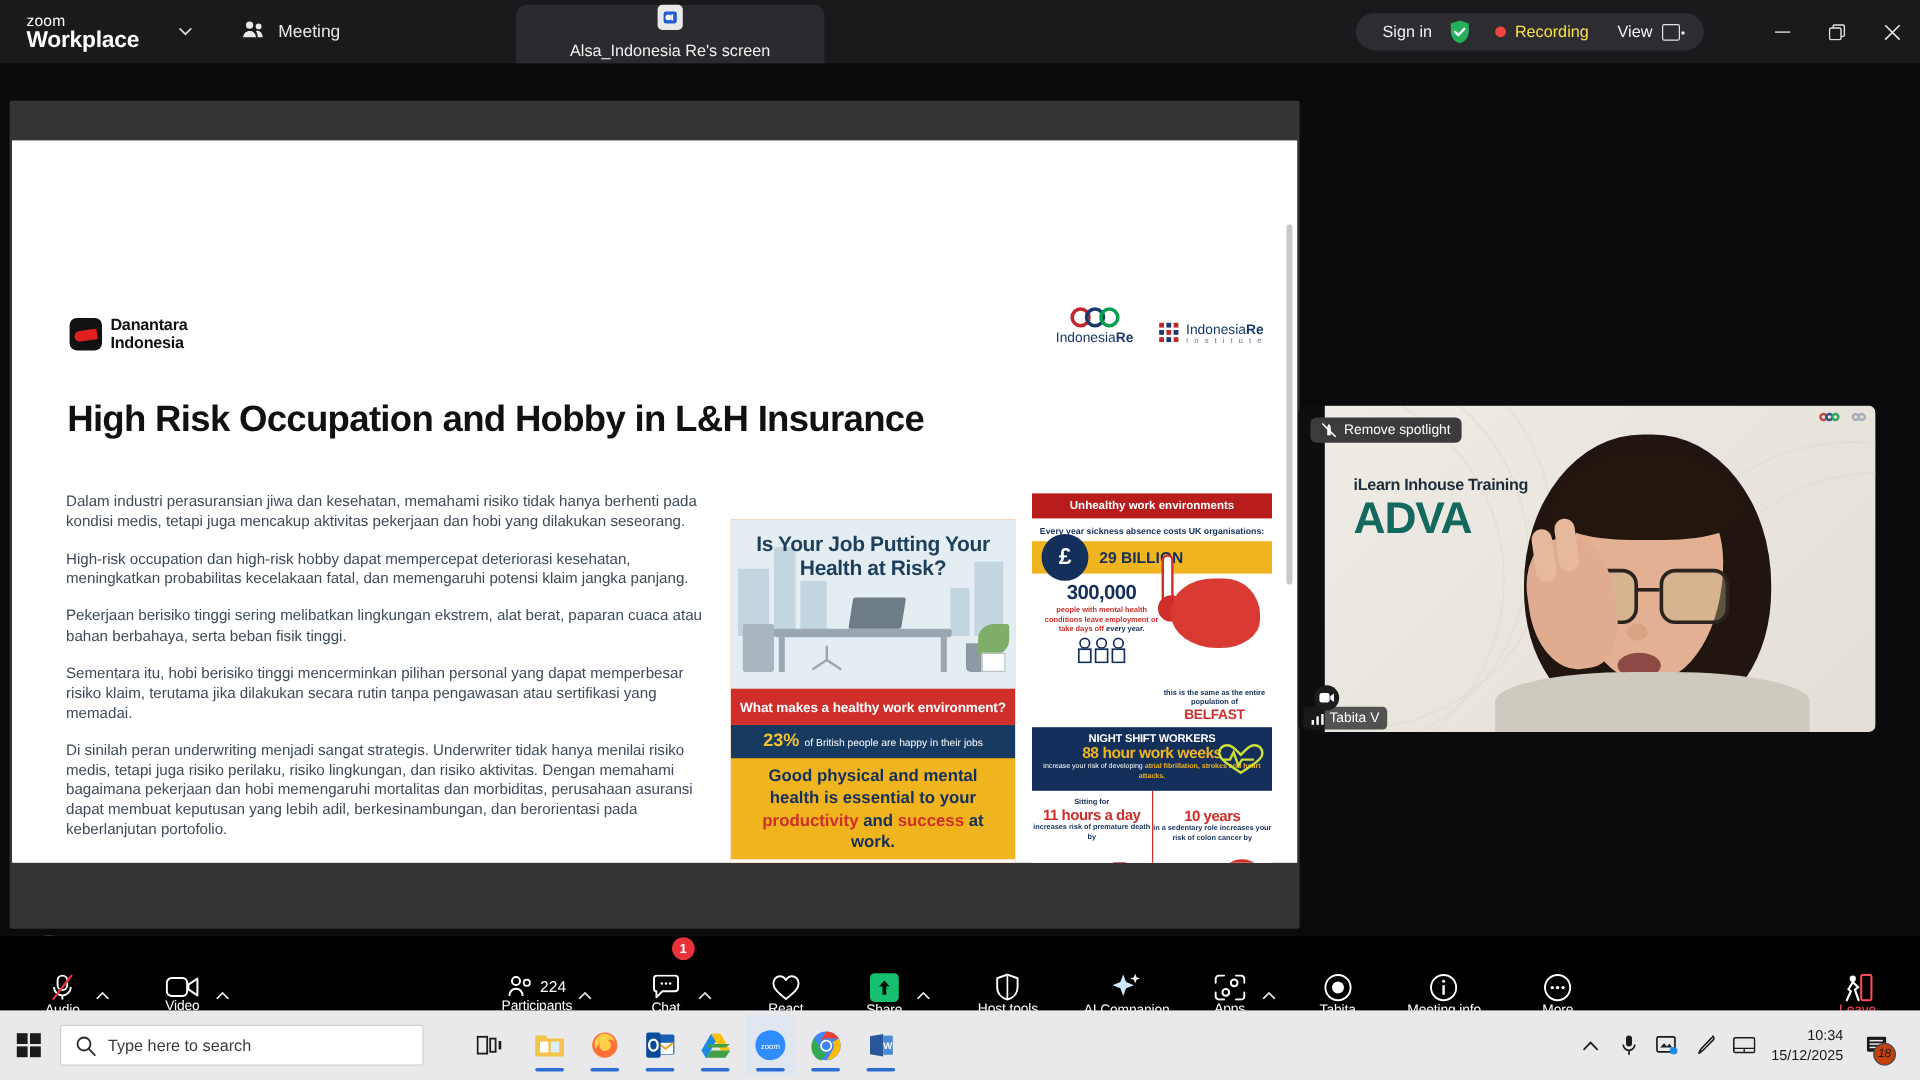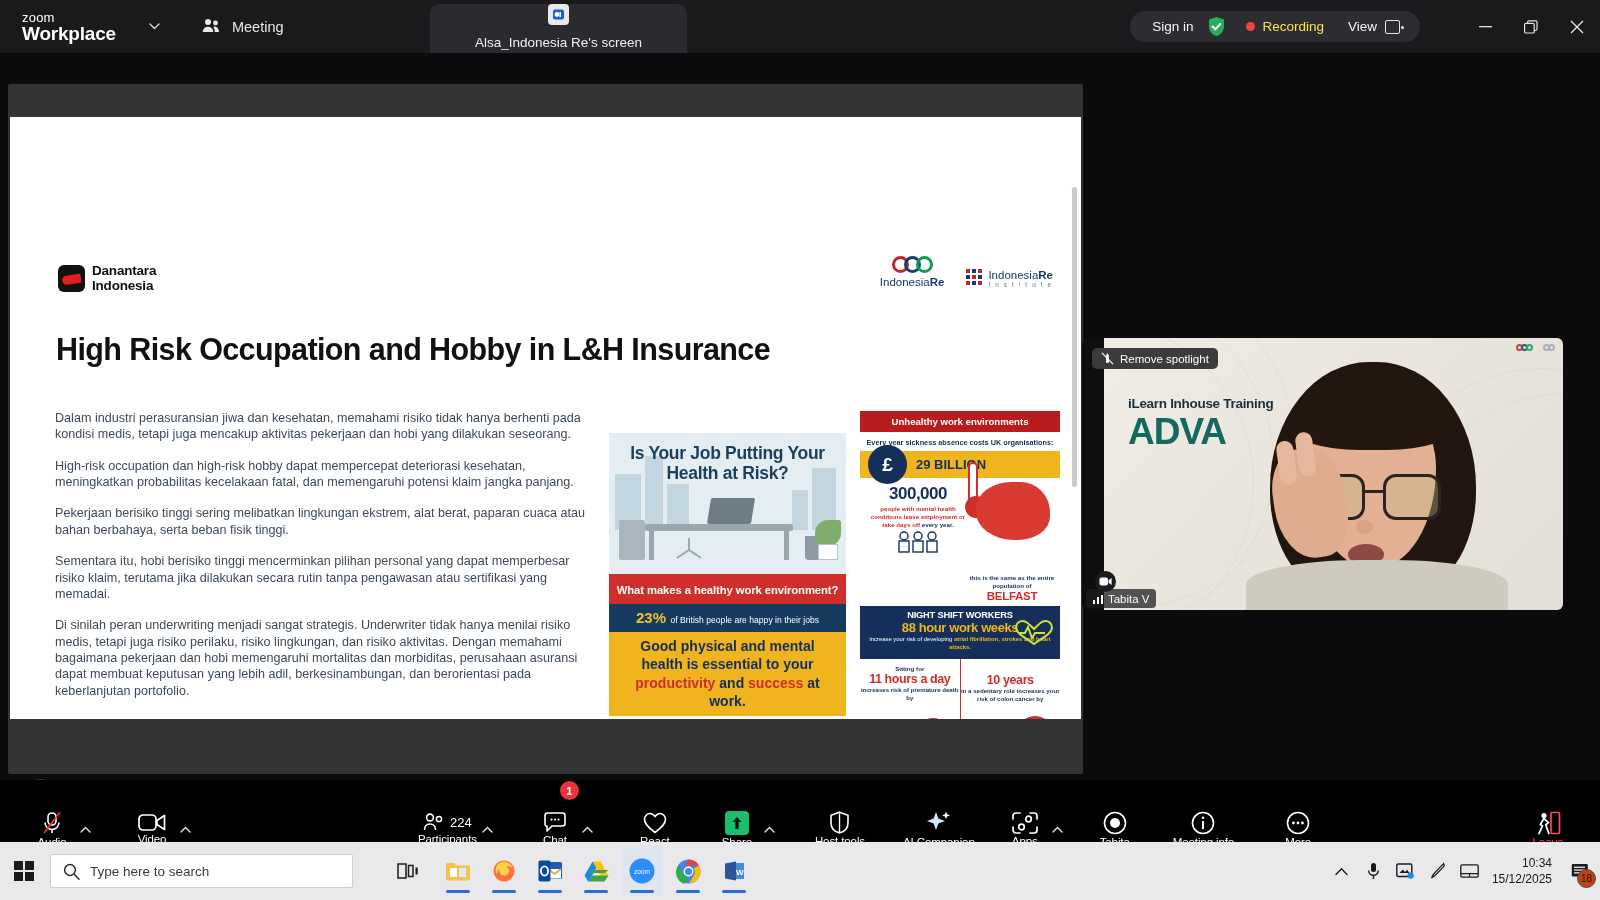--- a/index.html
+++ b/index.html
@@ -286,27 +286,27 @@
     width:303px; height:34px; background:#fff; border:1px solid #cfcfd2; border-radius:2px;
     display:flex; align-items:center; gap:10px; padding:0 12px; margin-left:2px;
   }
   .searchbox .txt { font-size:13.5px; color:#3b3b3b; }
   .tasksep { width:34px; }
   .tbicons { display:flex; align-items:center; gap:4px; margin-left:8px; }
   .tbi { width:42px;height:50px; display:flex;align-items:center;justify-content:center; position:relative;
          border-radius:3px;}
   .tbi.active { background:#dfe6ef; }
   .tbi .underline { position:absolute; bottom:3px; left:9px; width:24px;height:3px;background:#2a6ed4;border-radius:2px;}
-  .tray { margin-left:auto; display:flex; align-items:center; gap:0; padding-right:0; }
+  .tray { margin-left:auto; display:flex; align-items:center; gap:0; padding-right:16px; }
   .tray .ti { width:32px;height:50px;display:flex;align-items:center;justify-content:center; color:#1b1b1b; }
   .clock { text-align:right; font-size:12px; color:#1b1b1b; line-height:1.35; padding:0 10px 0 6px;}
   .notif { position:relative; width:38px;height:50px;display:flex;align-items:center;justify-content:center;}
   .notif .n { position:absolute; right:4px; bottom:8px; width:19px;height:19px;border-radius:50%;
               background:#c2410c; border:1.3px solid #4a4a4a; color:#1b1b1b; font-size:10px;
-              display:flex;align-items:center;justify-content:center;}
+              display:flex;align-items:center;justify-content:center;font-style:italic;}
 </style>
 </head>
 <body>
 
 <div id="app">
 
   <div class="titlebar">
     <div class="zoom-logo">
       <span class="zl1">zoom</span>
       <span class="zl2">Workplace</span>

